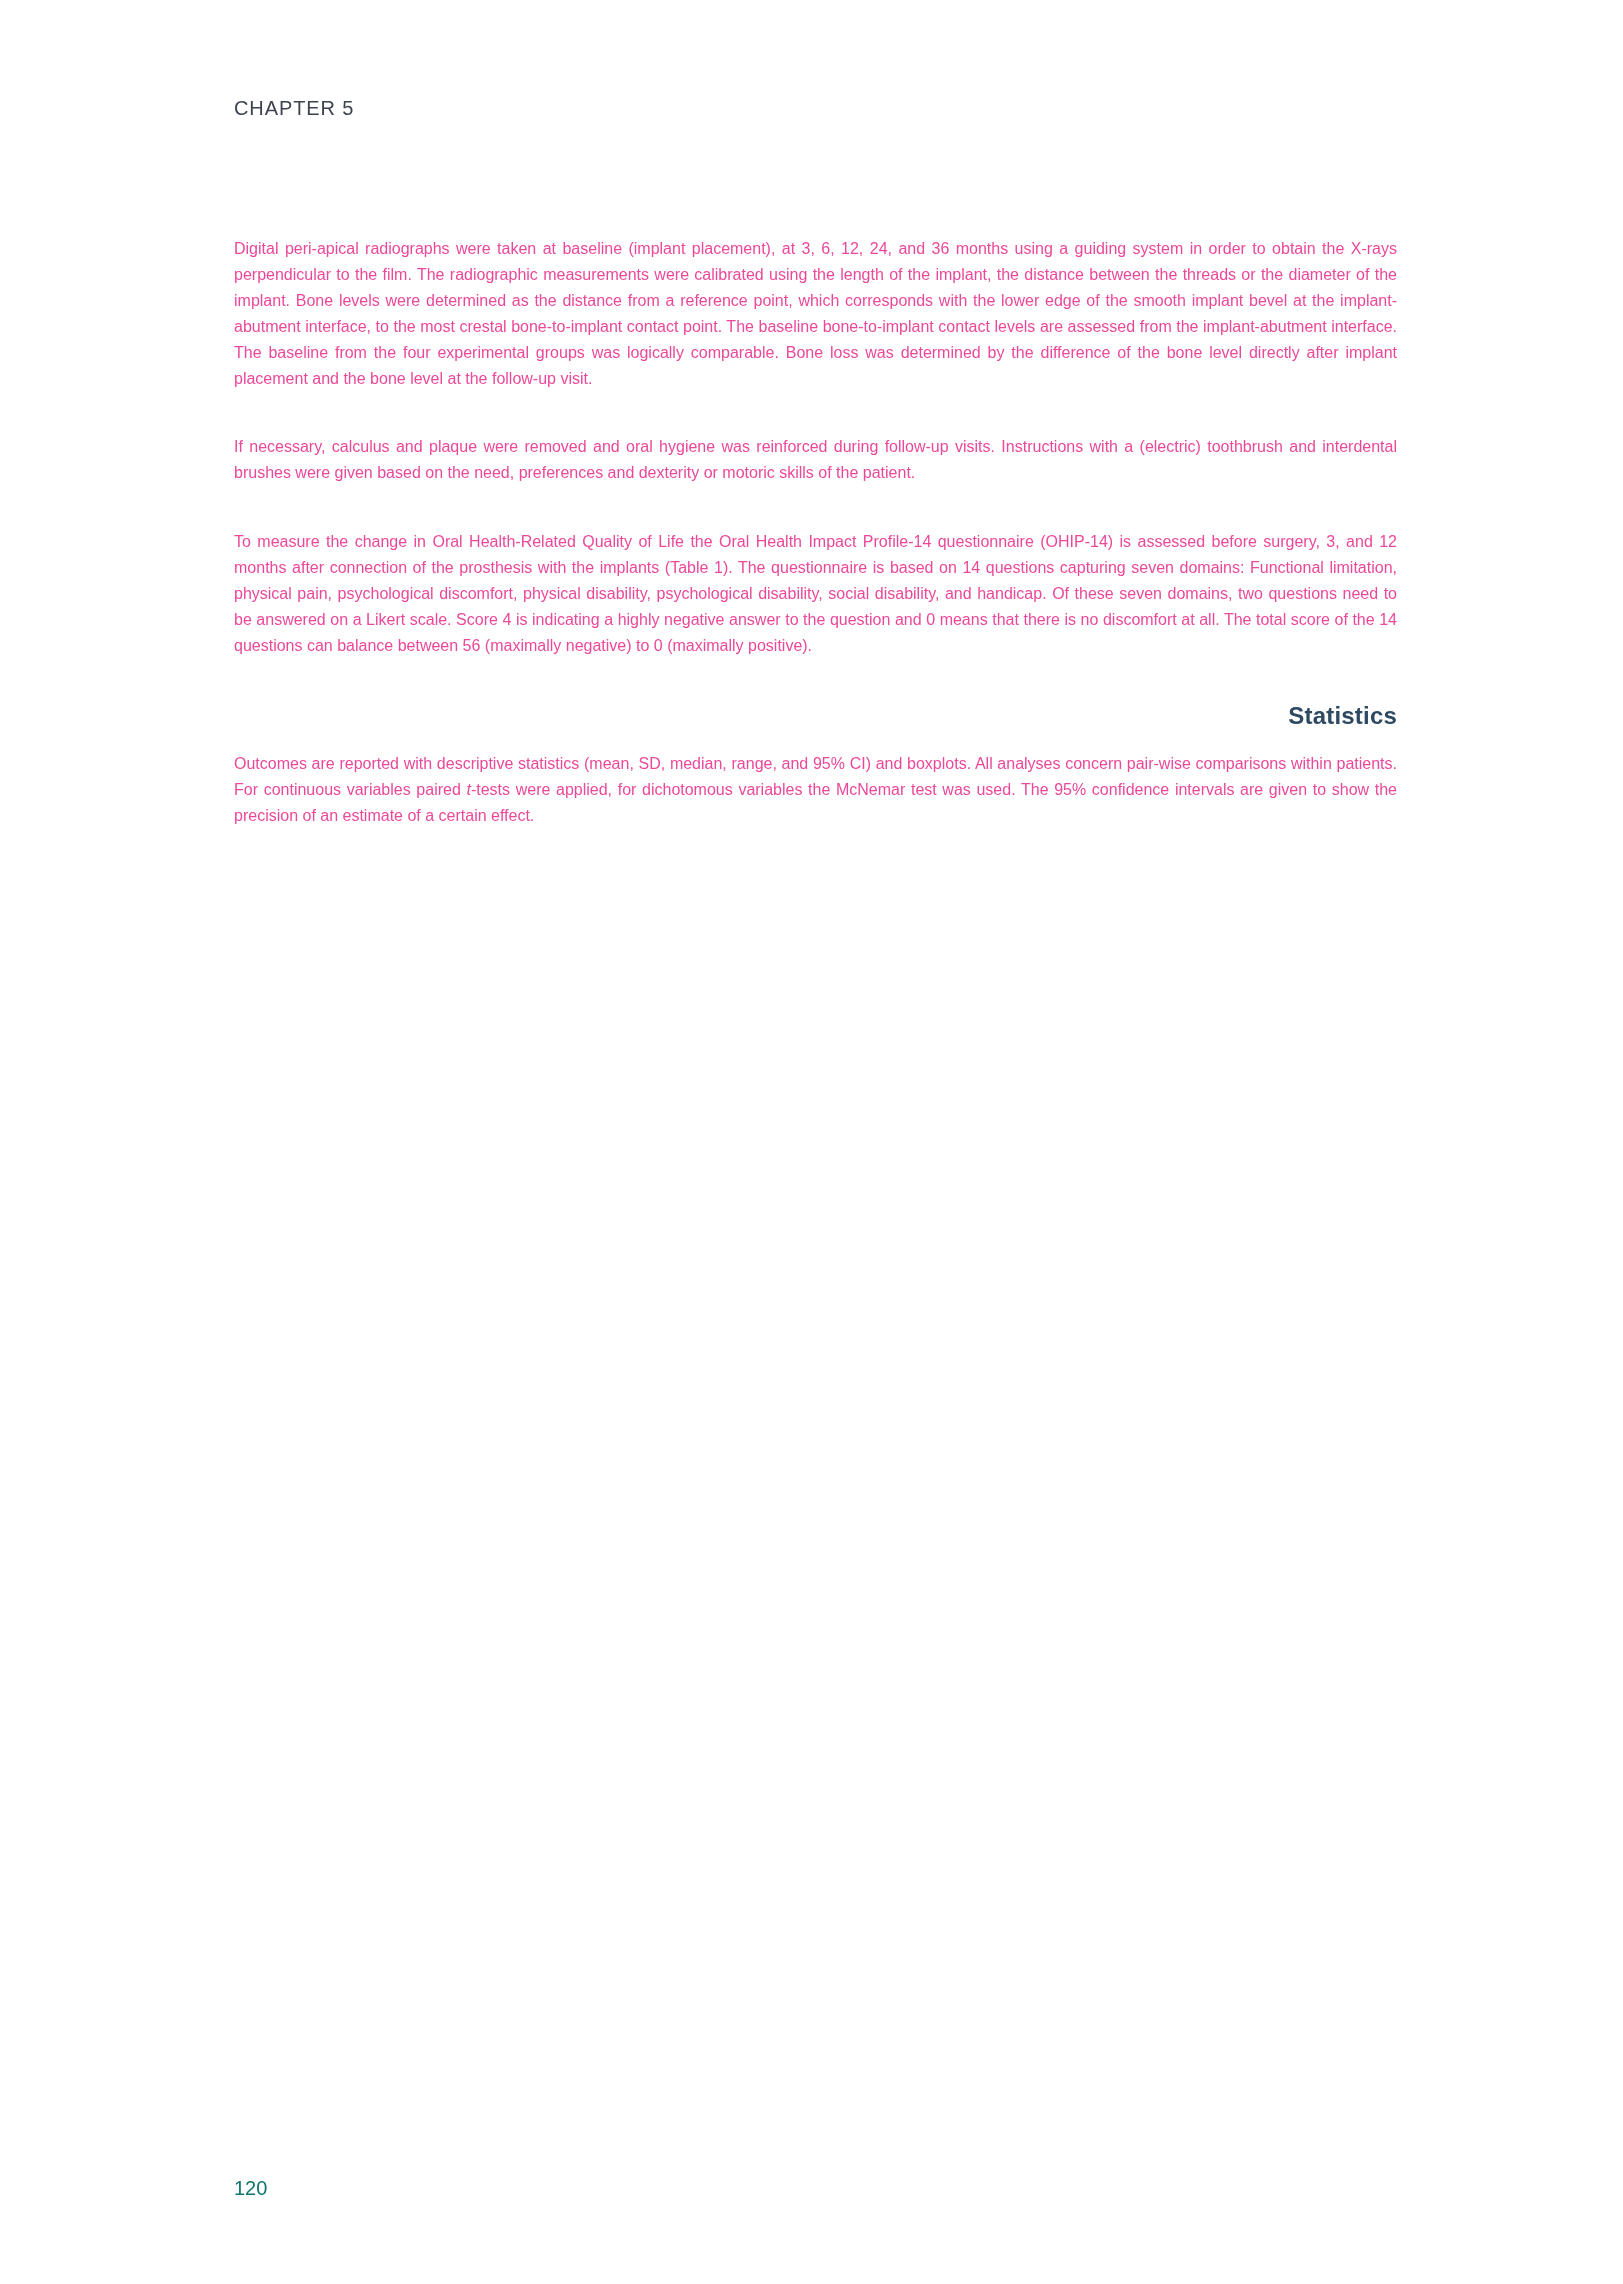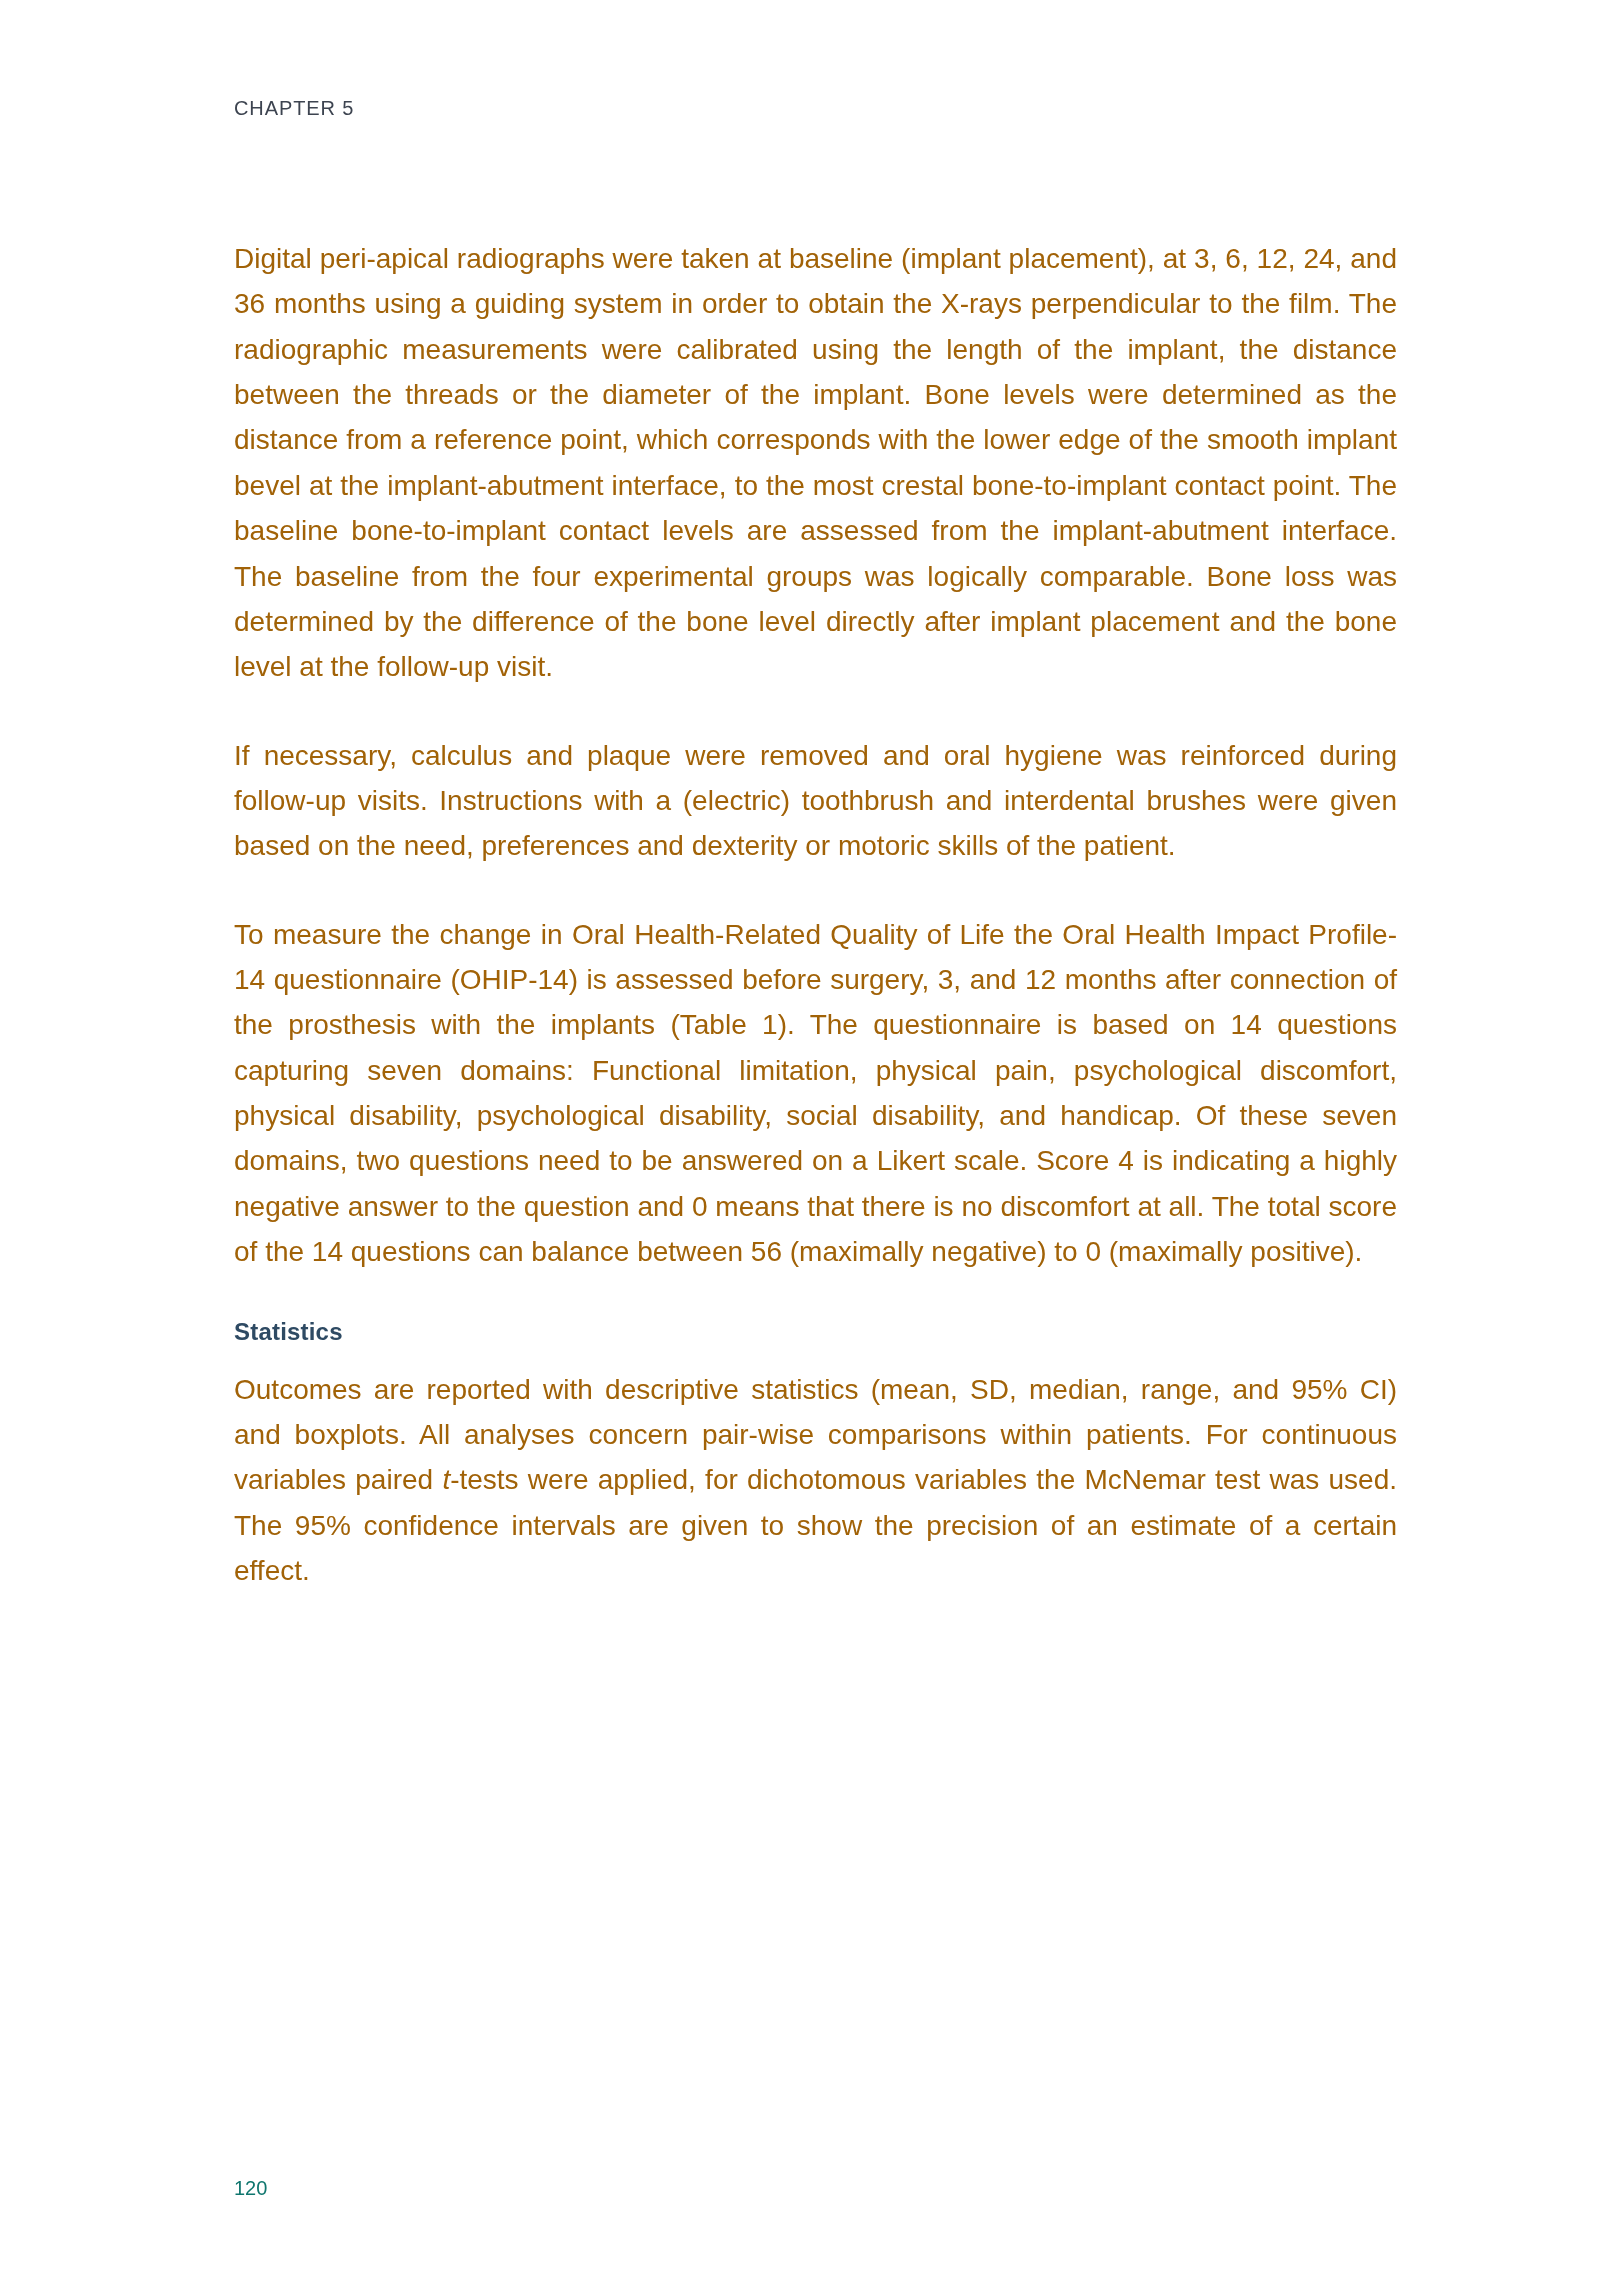--- a/index.html
+++ b/index.html
@@ -30,39 +30,40 @@
     font-family: "Liberation Sans", sans-serif;
   }
   .content {
     position: absolute;
     top: 236px;
     left: 234px;
     width: 1163px;
   }
   p.body {
     margin: 0 0 43px 0;
-    font-size: 28px;
+    font-size: 16px;
     line-height: 1.62;
     text-align: justify;
     text-justify: inter-word;
-    color: #a16207;
+    color: #ec4899;
     font-family: "Liberation Sans", sans-serif;
     hyphens: none;
   }
   p.body:last-child {
     margin-bottom: 0;
     margin-top: 21px;
   }
   h2.section-heading {
     margin: 0 0 3px 0;
     font-size: 24px;
     font-weight: bold;
     color: #2e4a63;
     font-family: "Liberation Sans", sans-serif;
     letter-spacing: 0.2px;
+    text-align: right;
   }
   .tight-after-heading {
     margin-top: 7.6px;
   }
   .folio {
     position: absolute;
     left: 234px;
     top: 2177px;
     font-size: 20px;
     color: #0f766e;

